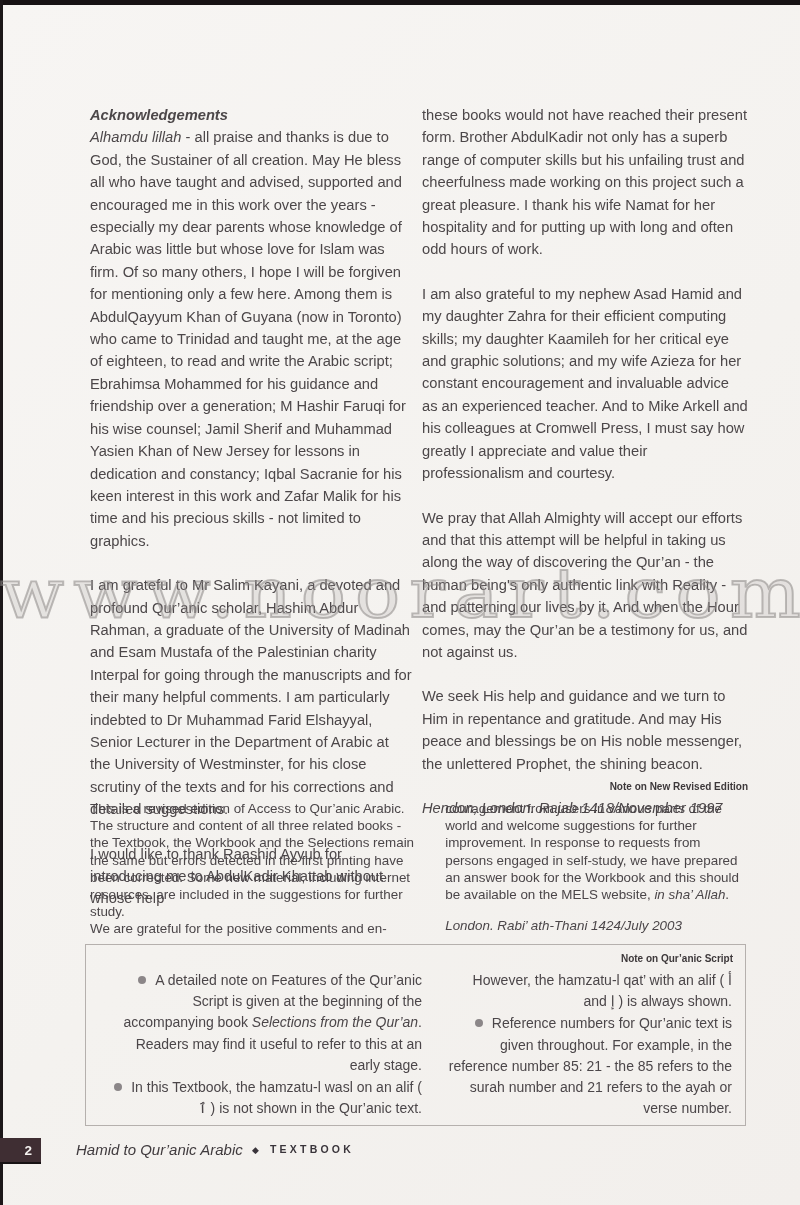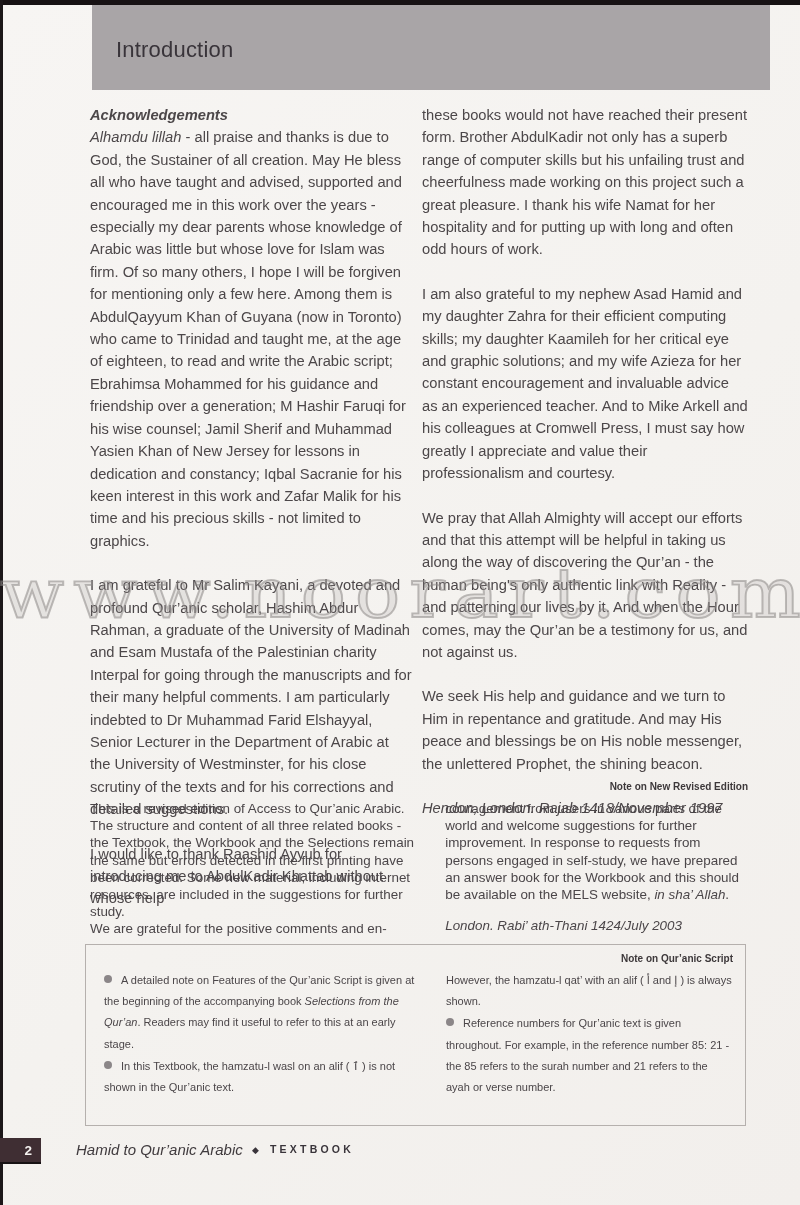--- a/index.html
+++ b/index.html
@@ -37,21 +37,21 @@
   .small-cols .col { font-size:13.4px; line-height:17.2px; }
   .small-cols .col.left { width:336px; }
   .small-cols .col.right { width:310px; }
   .small-cols .date { font-style:italic; margin-top:14px; }
 
   .script-box {
     position:absolute; left:85px; top:944px; width:661px; height:182px;
     border:1px solid #b5b0ad; padding:8px 12px 0 18px;
   }
   .box-cols { margin-top:6px; gap:24px; }
-  .box-cols .col { font-size:11px; line-height:21.2px; }
+  .box-cols .col { font-size:14px; line-height:21.2px;text-align:right; }
   .box-cols .col.left { width:318px; }
   .box-cols .col.right { width:286px; }
   .box-cols p { margin-bottom:1px; }
   .dot {
     display:inline-block; width:8px; height:8px; border-radius:50%;
     background:#8b8688; margin-right:9px; vertical-align:1px;
   }
 
   .watermark {
     position:absolute; left:0; top:549px; width:800px;
@@ -78,23 +78,20 @@
     letter-spacing:3.2px; color:#39343a;
   }
 </style>
 </head>
 <body>
 
 <div class="page">
   <div class="edge-top"></div>
   <div class="edge-left"></div>
 
-  <div class="header-bar">
-    <div class="title">Introduction</div>
-  </div>
 
   <div class="cols main-cols">
     <div class="col left">
       <div class="ack-heading">Acknowledgements</div>
       <p><i>Alhamdu lillah</i><span> - all praise and thanks is due to God, the Sustainer of all creation. May He bless all who have taught and advised, supported and encouraged me in this work over the years - especially my dear parents whose knowledge of Arabic was little but whose love for Islam was firm. Of so many others, I hope I will be forgiven for mentioning only a few here. Among them is AbdulQayyum Khan of Guyana (now in Toronto) who came to Trinidad and taught me, at the age of eighteen, to read and write the Arabic script;  Ebrahimsa Mohammed for his guidance and friendship over a generation; M Hashir Faruqi for his wise counsel; Jamil Sherif and Muhammad Yasien Khan of New Jersey for lessons in dedication and constancy;  Iqbal Sacranie for his keen interest in this work and Zafar Malik for his time and his precious skills - not limited to graphics.</span></p>
       <p>I am grateful to Mr Salim Kayani, a devoted and profound Qur’anic scholar, Hashim Abdur Rahman, a graduate of the University of Madinah and Esam Mustafa of the Palestinian charity Interpal for going through the manuscripts and for their many helpful comments.  I am particularly indebted to Dr Muhammad Farid Elshayyal, Senior Lecturer in the Department of Arabic at the University of Westminster, for his close scrutiny of the texts and for his corrections and detailed suggestions.</p>
       <p>I would like to thank Raashid Ayyub for introducing me to AbdulKadir Khattab without whose help</p>
     </div>
     <div class="col right">
       <p>these books would not have reached their present form. Brother AbdulKadir not only has a superb range of computer skills but his unfailing trust and cheerfulness made working on this project such a great pleasure. I  thank his wife Namat for her hospitality and for putting up with long and often odd hours of work.</p>

